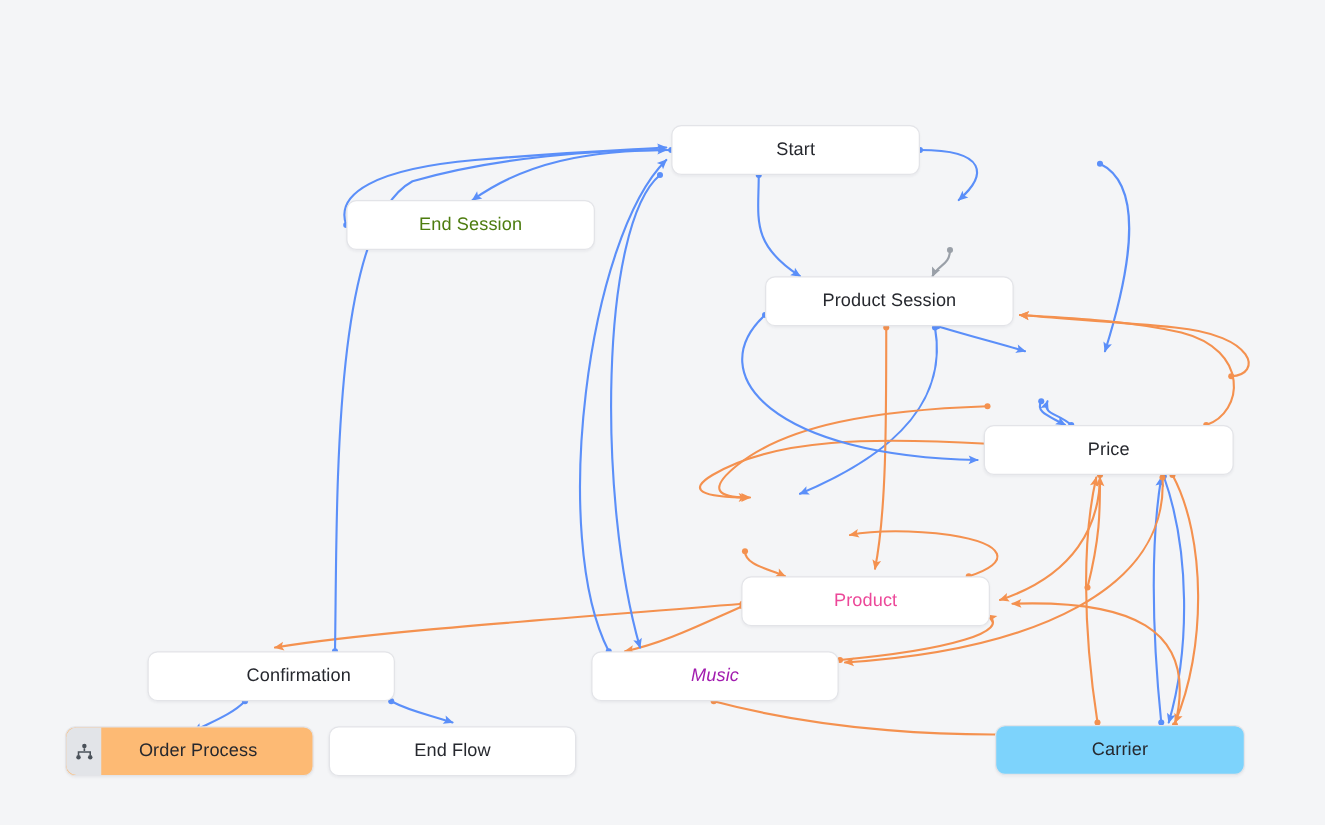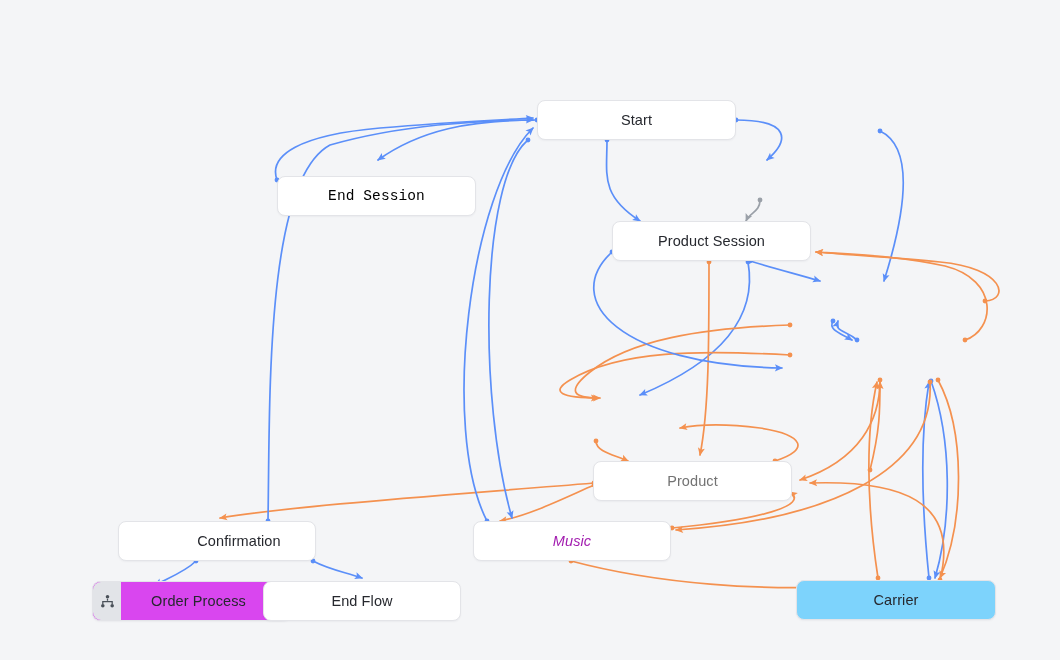--- a/index.html
+++ b/index.html
@@ -131,36 +131,39 @@
       <path d="M929,578 C921,500 921,430 929,382" fill="none" stroke="#5b8ff9" stroke-width="1.7" stroke-linecap="round" marker-start="url(#dot-blue)" marker-end="url(#arrow-blue)"></path>
       <path d="M940,580 C960,500 900,480 810,483" fill="none" stroke="#f4914f" stroke-width="1.7" stroke-linecap="round" marker-start="url(#dot-orange)" marker-end="url(#arrow-orange)"></path>
       <path d="M930,382 C935,470 830,520 676,530" fill="none" stroke="#f4914f" stroke-width="1.7" stroke-linecap="round" marker-start="url(#dot-orange)" marker-end="url(#arrow-orange)"></path>
       <path d="M277,180 C268,155 300,135 380,128 C450,122 500,120 533,118" fill="none" stroke="#5b8ff9" stroke-width="1.7" stroke-linecap="round" marker-start="url(#dot-blue)" marker-end="url(#arrow-blue)"></path>
       <path d="M612,252 C560,300 620,365 782,368" fill="none" stroke="#5b8ff9" stroke-width="1.7" stroke-linecap="round" marker-start="url(#dot-blue)" marker-end="url(#arrow-blue)"></path>
     </svg>
   <div id="node-layer">
       <div class="node" style="left: 537px; top: 100px; width: 199px; height: 40px; background: rgb(255, 255, 255); border-color: rgb(227, 228, 232); color: rgb(38, 40, 46);">
         <span class="label">Start</span>
       </div>
-      <div class="node" style="left: 277px; top: 176px; width: 199px; height: 40px; background: rgb(255, 255, 255); border-color: rgb(227, 228, 232); color: #000000; font-family: Liberation Mono, monospace;">
+      <div class="node" style="left: 277px; top: 160px; width: 199px; height: 40px; background: rgb(255, 255, 255); border-color: rgb(227, 228, 232); color: #4d7c0f;">
         <span class="label">End Session</span>
       </div>
       <div class="node" style="left: 612px; top: 221px; width: 199px; height: 40px; background: rgb(255, 255, 255); border-color: rgb(227, 228, 232); color: rgb(38, 40, 46);">
         <span class="label">Product Session</span>
       </div>
-      <div class="node" style="left: 593px; top: 461px; width: 199px; height: 40px; background: rgb(255, 255, 255); border-color: rgb(227, 228, 232); color: #737373;">
+      <div class="node" style="left: 787px; top: 340px; width: 200px; height: 40px; background: rgb(255, 255, 255); border-color: rgb(227, 228, 232); color: rgb(38, 40, 46);">
+        <span class="label">Price</span>
+      </div>
+      <div class="node" style="left: 593px; top: 461px; width: 199px; height: 40px; background: rgb(255, 255, 255); border-color: rgb(227, 228, 232); color: #ec4899;">
         <span class="label">Product</span>
       </div>
       <div class="node" style="left: 118px; top: 521px; width: 198px; height: 40px; background: rgb(255, 255, 255); border-color: rgb(227, 228, 232); color: rgb(38, 40, 46); padding-left: 44px;">
         <span class="label">Confirmation</span>
       </div>
       <div class="node" style="left: 473px; top: 521px; width: 198px; height: 40px; background: rgb(255, 255, 255); border-color: rgb(227, 228, 232); color: #a21caf; font-style: italic;">
         <span class="label">Music</span>
       </div>
-      <div class="node has-icon" style="left: 52px; top: 581px; width: 199px; height: 40px; background: #d946ef; border-color: rgb(227, 228, 232); color: rgb(38, 40, 46); margin-left: 40px;">
+      <div class="node has-icon" style="left: 52px; top: 581px; width: 199px; height: 40px; background: #fdba74; border-color: rgb(227, 228, 232); color: rgb(38, 40, 46);">
         <span class="node-icon">
           <svg width="15" height="15" viewBox="0 0 16 16" aria-hidden="true">
             <circle cx="8" cy="3" r="1.9" fill="#4a5159"></circle>
             <circle cx="3" cy="12.6" r="1.9" fill="#4a5159"></circle>
             <circle cx="13" cy="12.6" r="1.9" fill="#4a5159"></circle>
             <path d="M8 5v2.3M3 10.8V8.1h10v2.7" stroke="#4a5159" stroke-width="1.35" fill="none"></path>
           </svg>
         </span>
         <span class="label" style="padding-left: 14px;">Order Process</span>
       </div>

